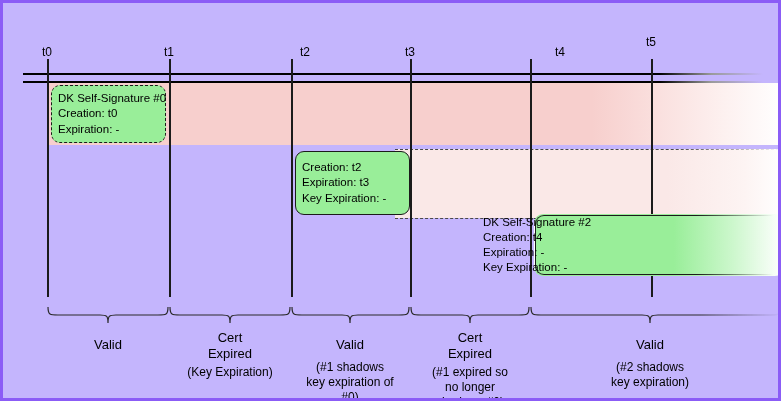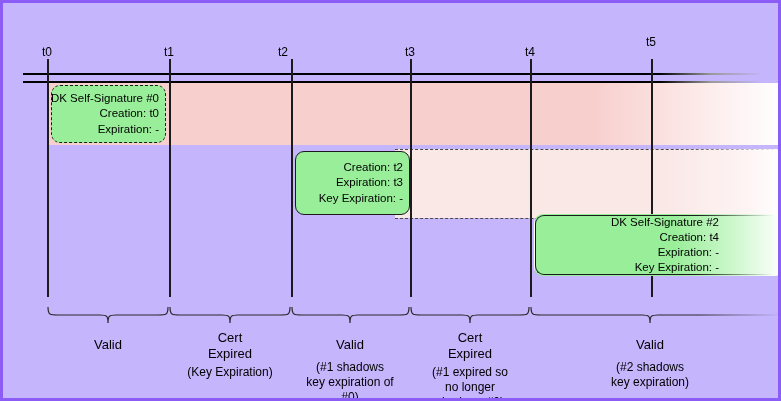--- a/index.html
+++ b/index.html
@@ -54,21 +54,21 @@
     -webkit-mask-image:linear-gradient(to right,#000 0%,#000 72%,rgba(0,0,0,0) 100%);
     mask-image:linear-gradient(to right,#000 0%,#000 72%,rgba(0,0,0,0) 100%);
   }
   
   .sigbox{
     position:absolute;
     box-sizing:border-box;
     border-radius:9px;
     display:flex;
     flex-direction:column;
-    align-items:flex-end;
+    align-items:flex-start;
     justify-content:center;
     font-size:11.5px;
     line-height:1.32;
     color:#000;
     text-align:center;
     padding:3px 6px;
   }
   .sigbox .ttl{white-space:nowrap;}
   .sigbox .ln{white-space:nowrap;}
   .sig-dashed{
@@ -138,27 +138,27 @@
   <div class="dashline fade" style="left:392px;top:146px;width:389px;"></div>
   <div class="dashline fade" style="left:392px;top:215px;width:389px;"></div>
 
   <div class="tick" style="left:44px;top:56px;height:238px;"></div>
   <div class="tick-label" style="left:44px;top:42px;">t0</div>
 
   <div class="tick" style="left:166px;top:56px;height:238px;"></div>
   <div class="tick-label" style="left:166px;top:42px;">t1</div>
 
   <div class="tick" style="left:288px;top:56px;height:238px;"></div>
-  <div class="tick-label" style="left:280px;top:42px;">t2</div>
+  <div class="tick-label" style="left:302px;top:42px;">t2</div>
 
   <div class="tick" style="left:407px;top:56px;height:238px;"></div>
   <div class="tick-label" style="left:407px;top:42px;">t3</div>
 
   <div class="tick" style="left:527px;top:56px;height:238px;"></div>
-  <div class="tick-label" style="left:527px;top:42px;">t4</div>
+  <div class="tick-label" style="left:557px;top:42px;">t4</div>
 
   <div class="tick" style="left:648px;top:56px;height:238px;"></div>
   <div class="tick-label" style="left:648px;top:32px;">t5</div>
 
   <div class="sigbox sig-dashed" style="left:48px;top:82px;width:115px;height:58px;">
     <div class="ttl">DK Self-Signature #0</div>
     <div class="ln">Creation: t0</div>
     <div class="ln">Expiration: -</div>
   </div>
 

